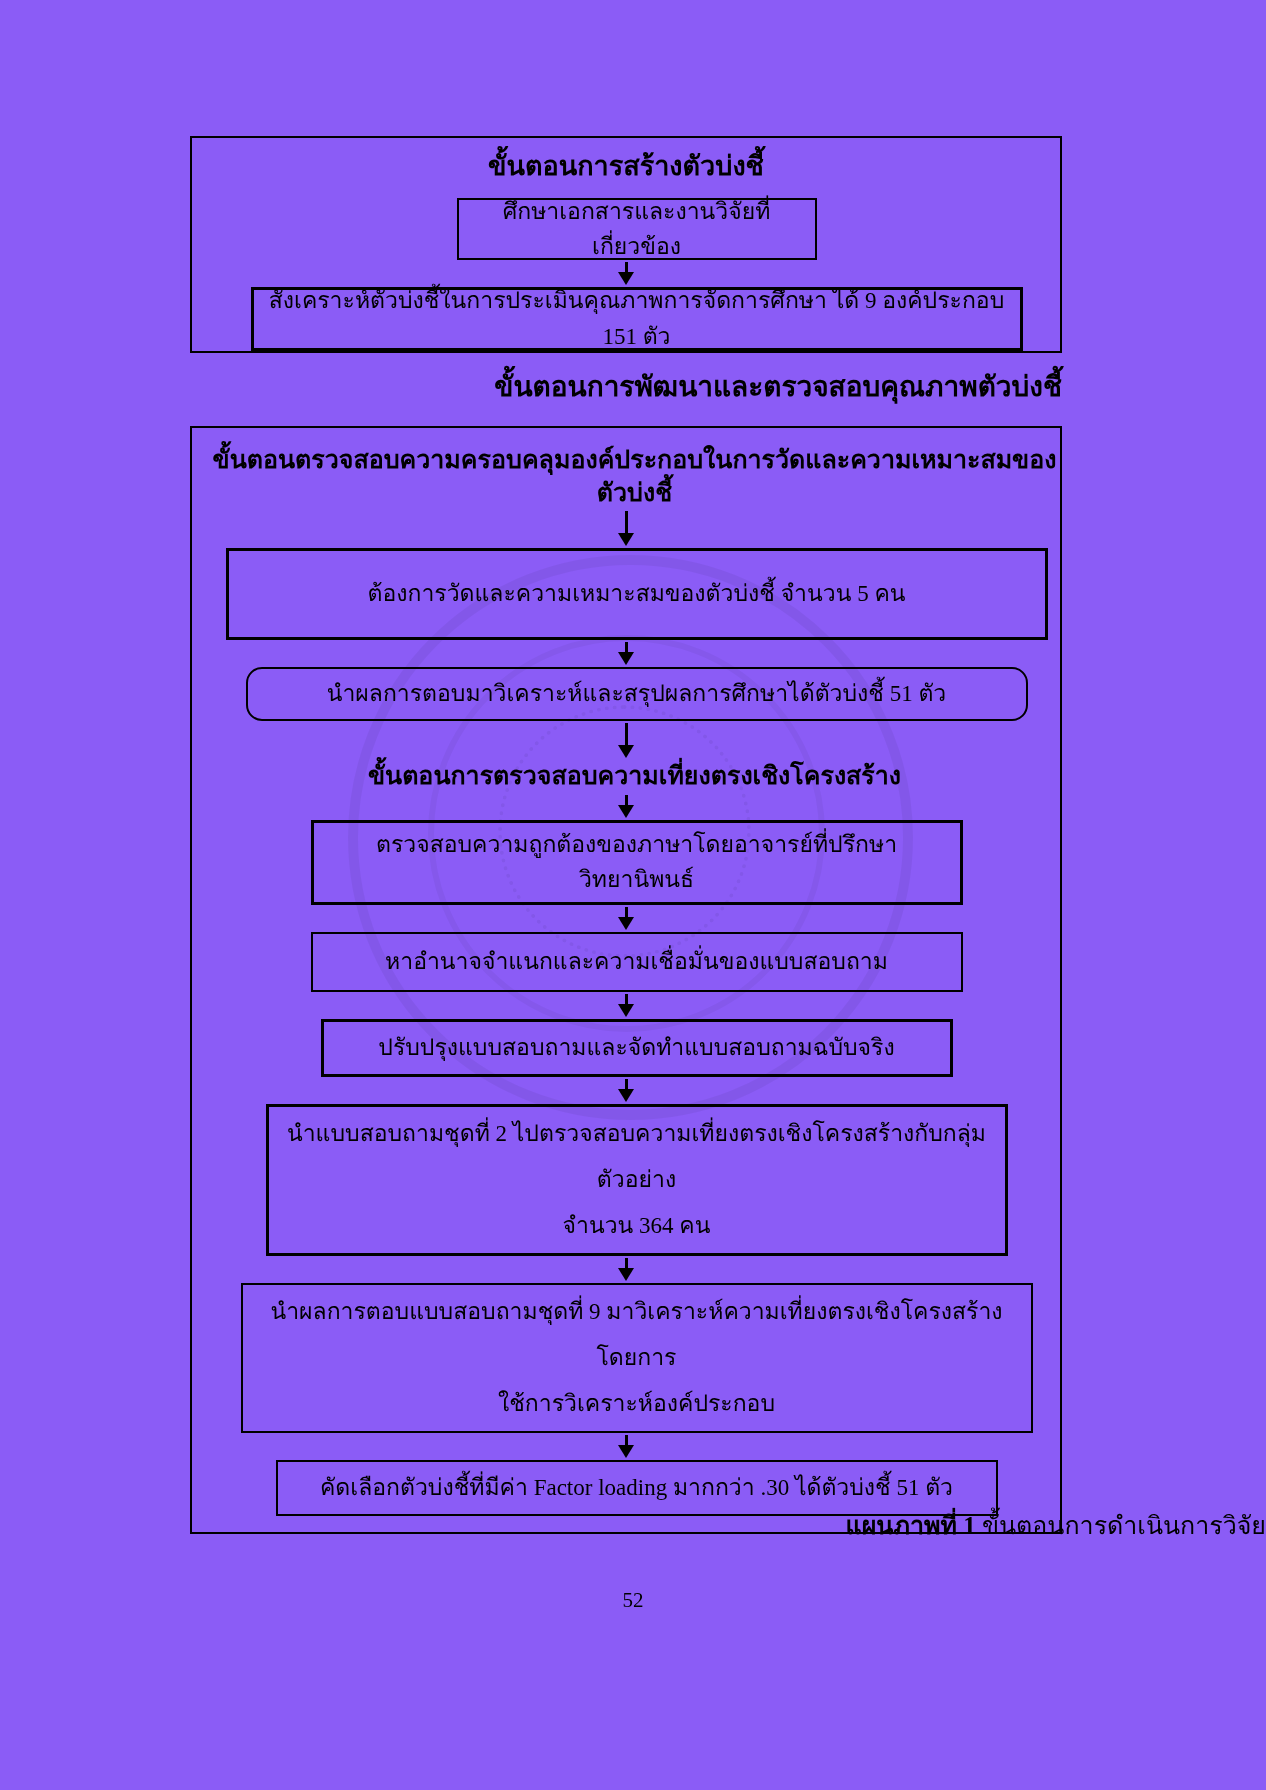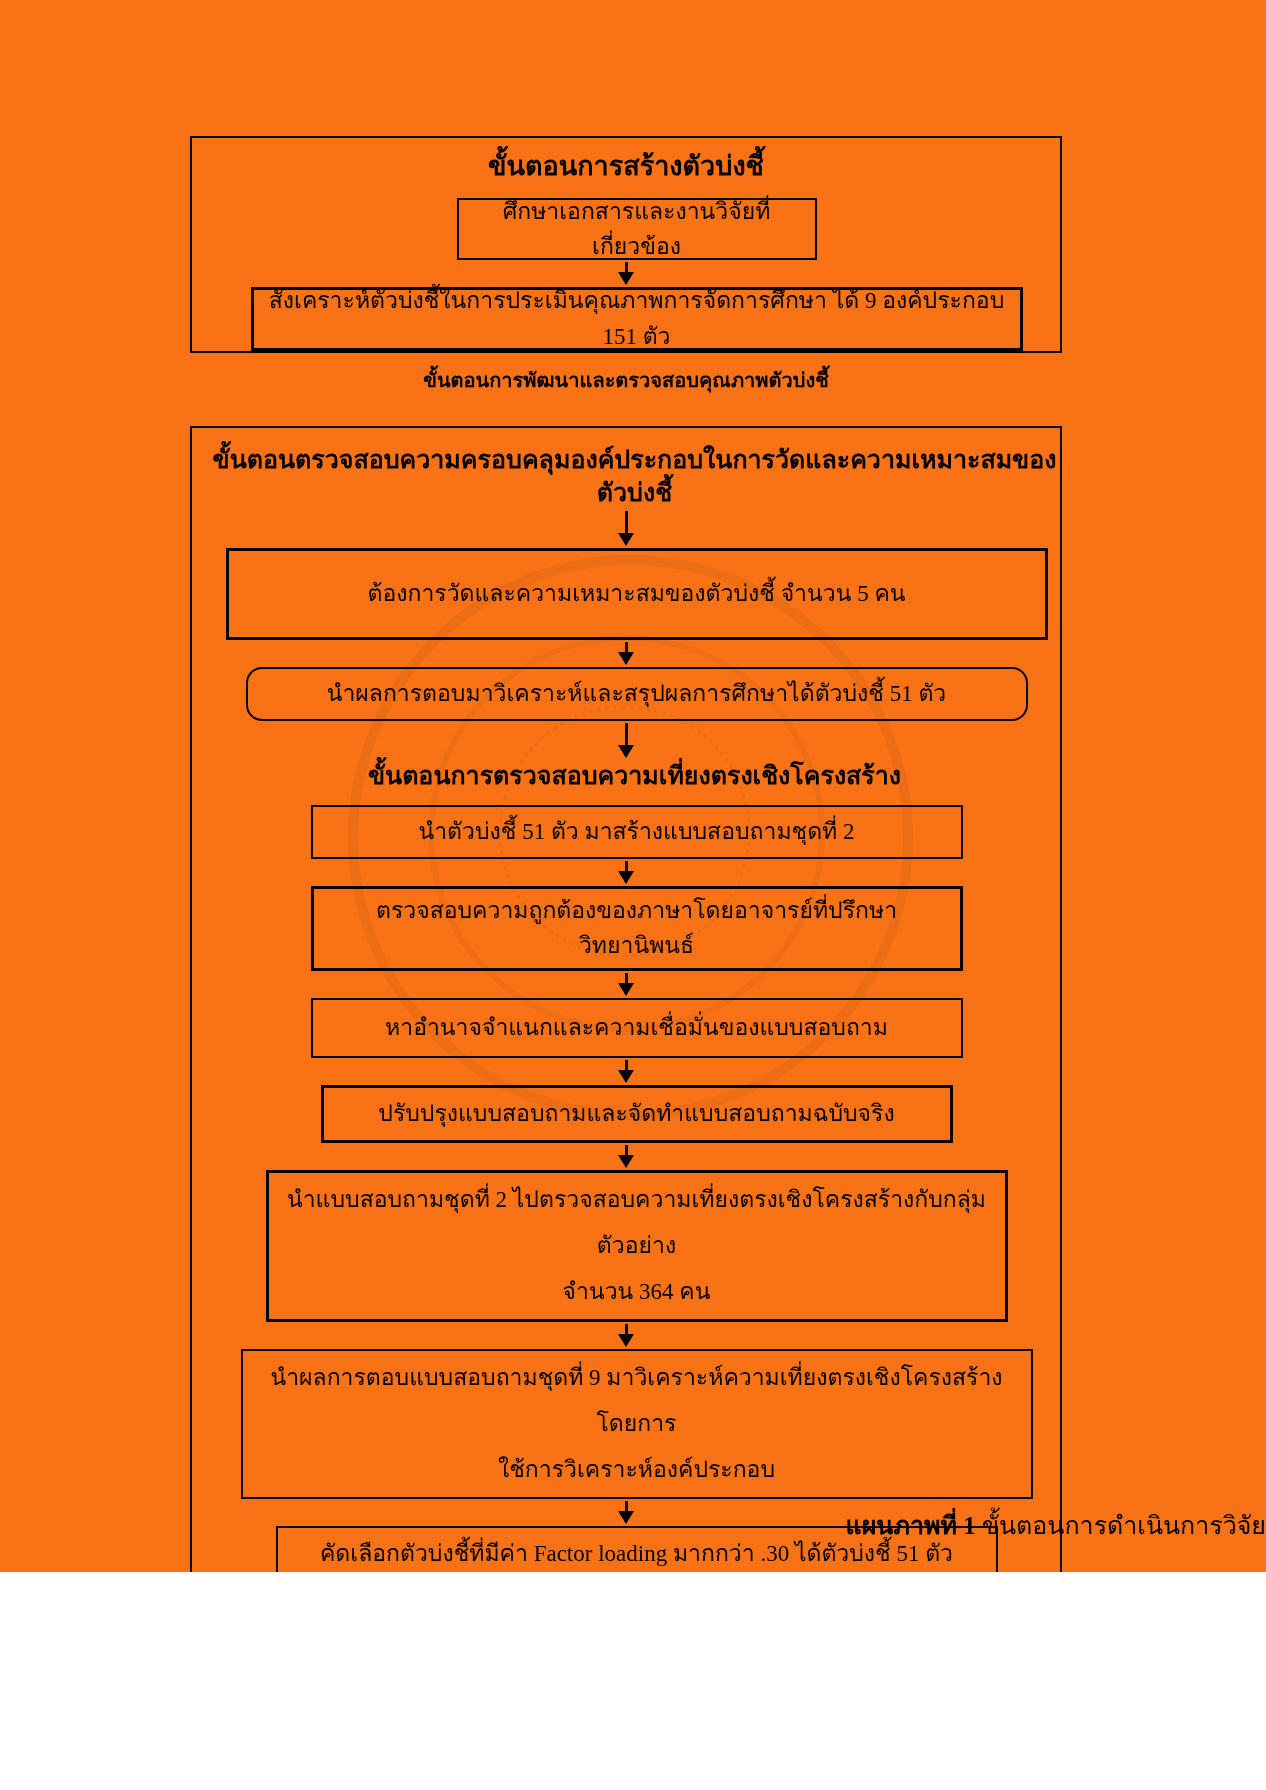--- a/index.html
+++ b/index.html
@@ -1,19 +1,19 @@
 <!DOCTYPE html>
 <html><head>
 <meta charset="utf-8">
 <style>
   html,body { margin:0; padding:0; background:#ffffff; }
   .page {
     position:relative;
-    width:1266px; height:1572px;
-    background:#f97316;
+    width:1266px; height:1790px;
+    background:#8b5cf6;
     font-family:"Liberation Serif","DejaVu Serif",serif;
     color:#000;
     overflow:hidden;
   }
   
   .wm { position:absolute; border-radius:50%; pointer-events:none; }
   .wm1 { left:348px; top:555px; width:545px; height:545px; border:10px solid rgba(0,0,0,0.05); }
   .wm2 { left:428px; top:635px; width:385px; height:385px; border:6px solid rgba(0,0,0,0.045); }
   .wm3 { left:498px; top:705px; width:245px; height:245px; border:4px dotted rgba(0,0,0,0.05); }
 
@@ -29,21 +29,21 @@
   .outer-2 { top:426px; padding:16px 0 16px; }
 
   .section-heading {
     font-weight:bold;
     font-size:27px;
     text-align:center;
     line-height:1.35;
   }
   .mid-heading {
     position:absolute; left:190px; width:872px; top:364px;
-    font-weight:bold; font-size:20px; text-align:center;
+    font-weight:bold; font-size:28px; text-align:right;
   }
   .sub-heading {
     font-weight:bold; font-size:25px; text-align:center; line-height:1.3;padding-left:17px;
   }
 
   .flow-box {
     border:2px solid #000;
     box-sizing:border-box;
     background:transparent;
     display:flex; flex-direction:column; justify-content:center; align-items:center;
@@ -132,23 +132,20 @@
       <div>นำผลการตอบมาวิเคราะห์และสรุปผลการศึกษาได้ตัวบ่งชี้ 51 ตัว</div>
     </div>
 
     <div class="arrow">
       <div class="stem stem-md"></div>
       <div class="head"></div>
     </div>
 
     <div class="sub-heading">ขั้นตอนการตรวจสอบความเที่ยงตรงเชิงโครงสร้าง</div>
 
-    <div class="flow-box mt12" style="width:652px; min-height:54px;">
-      <div>นำตัวบ่งชี้ 51 ตัว มาสร้างแบบสอบถามชุดที่ 2</div>
-    </div>
 
     <div class="arrow">
       <div class="stem stem-sm"></div>
       <div class="head"></div>
     </div>
 
     <div class="flow-box thick" style="width:652px; min-height:60px;">
       <div>ตรวจสอบความถูกต้องของภาษาโดยอาจารย์ที่ปรึกษาวิทยานิพนธ์</div>
     </div>
 

